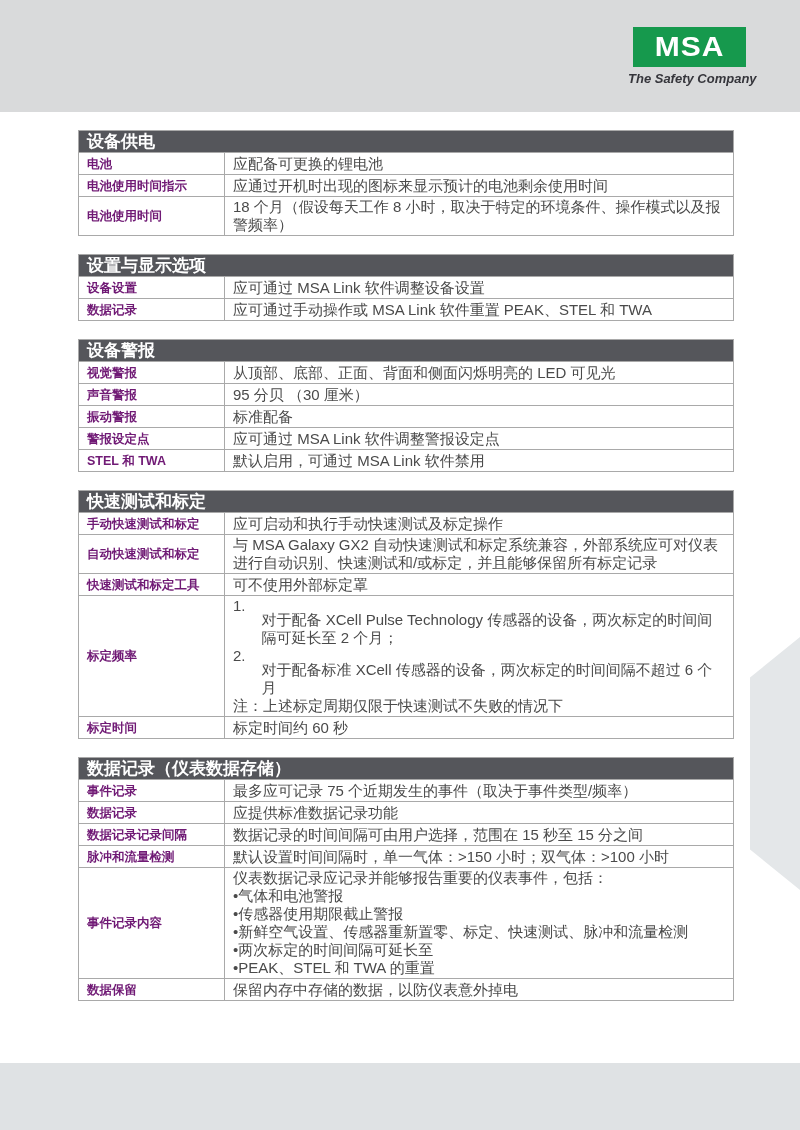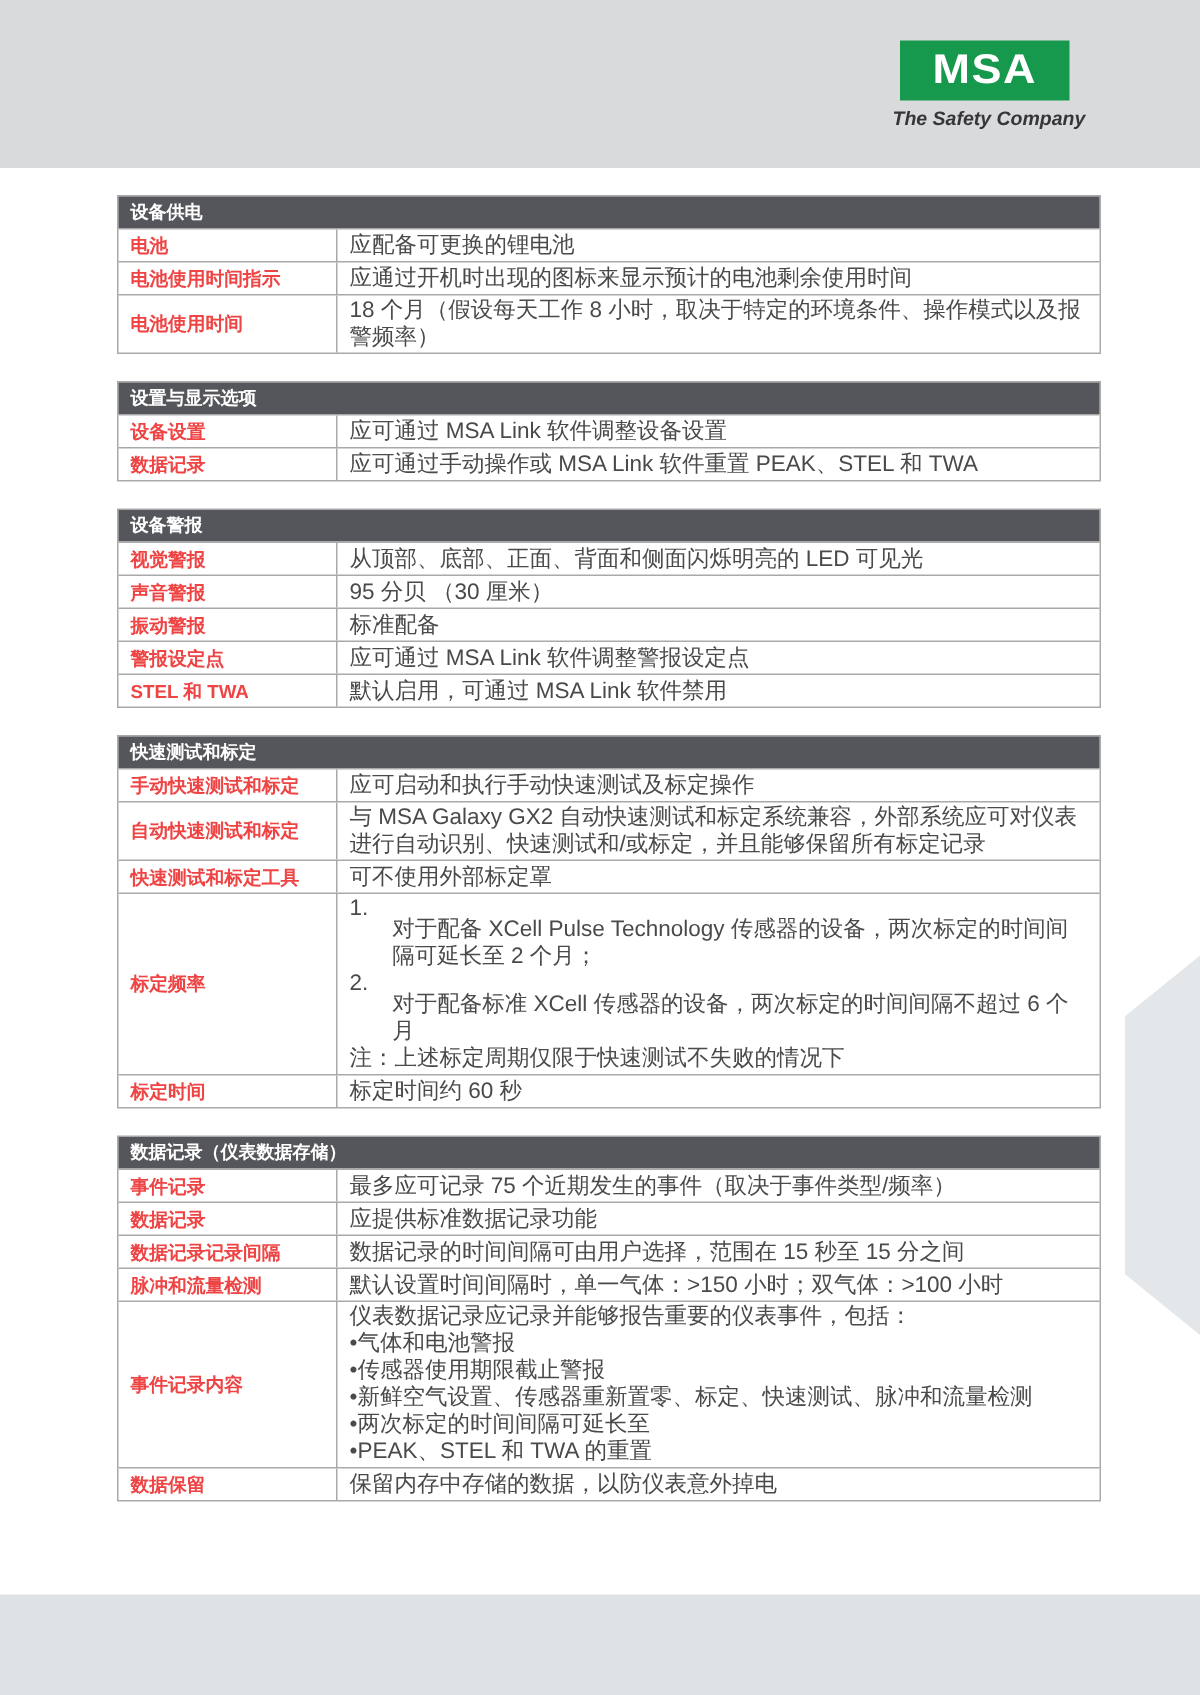--- a/index.html
+++ b/index.html
@@ -32,21 +32,21 @@
     position: absolute;
     right: 0; top: 637px;
     width: 50px; height: 253px;
     background: var(--ribbon, #e4e7e9);
     clip-path: polygon(100% 0, 0 16%, 0 84%, 100% 100%);
   }
   
   .logo-wrap {
     position: absolute;
     top: 27px;
-    left: 595px;
+    left: 628px;
     width: 120px;
   }
   .logo-box {
     margin-left: 5px;
     width: 113px;
     height: 40px;
     background: var(--brand-green, #16994d);
     display: flex;
     align-items: center;
     justify-content: center;
@@ -78,34 +78,34 @@
   }
   .spec-table {
     border: 1px solid #a9a9a9;
     margin-bottom: 18px;
     background: #ffffff;
   }
   .spec-header {
     background: var(--header-bg, #55565b);
     color: #ffffff;
     font-weight: bold;
-    font-size: 12px;
+    font-size: 17px;
     line-height: 17px;
     padding: 2px 24px 2px 8px;
     height: 17px;
   }
   .spec-row {
     display: grid;
     grid-template-columns: 146px 1fr;
     border-top: 1px solid #a9a9a9;
   }
   .spec-row:first-of-type { border-top: none; }
   .spec-label {
     font-weight: bold;
-    color: #ef4444;
+    color: #701a75;
     font-size: 12.5px;
     line-height: 18px;
     padding: 1px 8px;
     border-right: 1px solid #a9a9a9;
     display: flex;
     align-items: center;
     min-height: 19px;
   }
   .spec-value {
     color: #4a4a4a;

